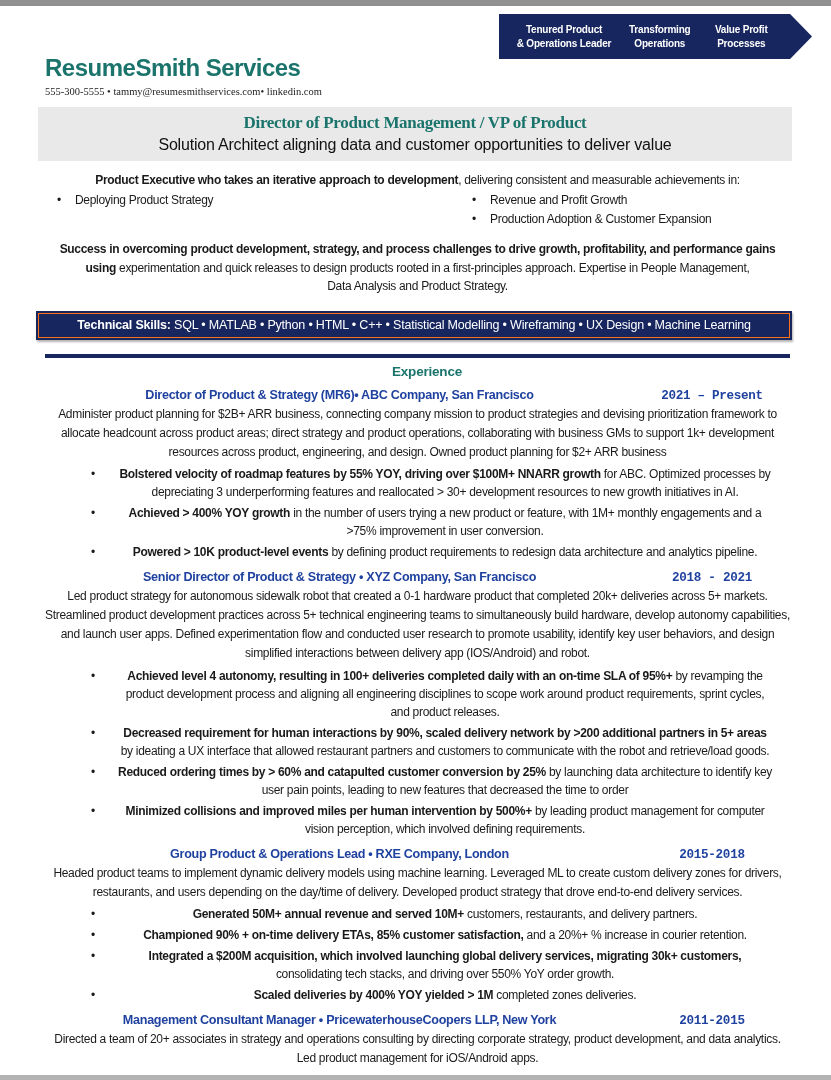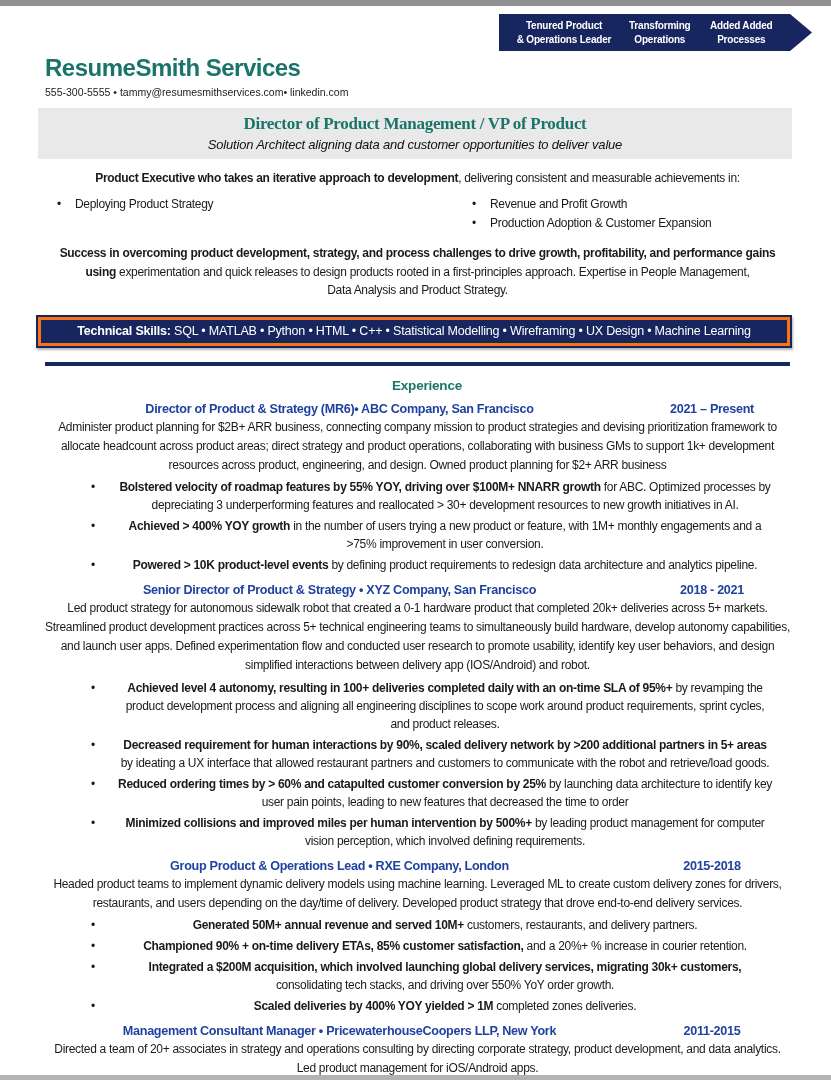--- a/index.html
+++ b/index.html
@@ -10,21 +10,21 @@
     position: relative;
     overflow: hidden;
     font-family: "Liberation Sans", sans-serif;
     color: #1a1a1a;
     -webkit-font-smoothing: antialiased;
   }
   .top-bar { height: 6px; background: #919191; }
   .bottom-bar { position: absolute; left: 0; right: 0; bottom: 0; height: 5px; background: #b3b3b3; }
 
   
-  .ribbon { position: absolute; top: 14px; left: 499px; width: 313px; height: 37px; }
+  .ribbon { position: absolute; top: 14px; left: 499px; width: 313px; height: 45px; }
   .ribbon-shape {
     position: absolute; inset: 0;
     background: #17265f;
     clip-path: polygon(0 0, 93% 0, 100% 50%, 93% 100%, 0 100%);
     filter: drop-shadow(2px 2px 2px rgba(0,0,0,0.35));
   }
   .ribbon-content {
     position: relative; z-index: 1; height: 100%;
     display: flex; align-items: center;
     color: #ffffff; font-size: 10px; font-weight: bold;
@@ -32,71 +32,71 @@
     padding: 0 30px 0 10px;
   }
   .ribbon-cell { flex: 1; }
   .ribbon-cell.wide { flex: 1.35; }
 
   
   .brand {
     margin: 48px 0 0 45px;
     color: #1a746b; font-weight: bold; font-size: 24px; letter-spacing: -0.5px;
   }
-  .contact { margin: 4px 0 0 45px; font-size: 10.5px; color: #222; }
+  .contact { margin: 4px 0 0 45px; font-size: 10.5px; color: #222; font-family: Liberation Serif, serif; }
 
   
   .title-box {
     margin: 10px 39px 0 38px;
     background: #e9e9e9;
     text-align: center;
     padding: 6px 10px 7px;
   }
   .title-main { color: #1a746b; font-weight: bold; font-size: 17px; letter-spacing: -0.3px; font-family: Liberation Serif, serif; }
-  .title-sub { font-style: italic; font-size: 13px; margin-top: 3px; color: #111; letter-spacing: -0.2px; }
+  .title-sub { font-size: 16px; margin-top: 3px; color: #111; letter-spacing: -0.2px; }
 
   
   .text-block { margin: 10px 41px 0 45px; font-size: 12px; line-height: 1.55; letter-spacing: -0.3px; text-align: center; }
   .b { font-weight: bold; }
-  .sum-cols { display: flex; margin: 7px 41px 0 45px; font-size: 12px; line-height: 1.65; letter-spacing: -0.3px; }
+  .sum-cols { display: flex; margin: 1px 41px 0 45px; font-size: 12px; line-height: 1.65; letter-spacing: -0.3px; }
   .sum-col-left { width: 415px; }
   .sum-col-right { flex: 1; }
   ul.plain { list-style: none; margin: 0; padding: 0; }
   ul.plain li { position: relative; padding-left: 30px; }
   ul.plain li::before { content: "•"; position: absolute; left: 12px; }
 
   
   .skills-bar {
     margin: 15px 39px 0 36px;
     background: #17265f;
     padding: 2px;
     box-shadow: 1px 2px 2px rgba(0,0,0,0.3);
   }
   .skills-inner {
-    border: 3px solid #f97316;
+    border: 1px solid #f97316;
     color: #ffffff; text-align: center;
     font-size: 12.5px; letter-spacing: -0.2px;
     padding: 4px 2px 5px;
   }
 
   
   .section-rule { height: 4px; background: #17265f; margin: 14px 41px 0 45px; }
   .section-header {
     text-align: center; color: #1a746b; font-weight: bold;
-    font-size: 13.5px; margin-top: 12px; letter-spacing: -0.2px; padding-left: 23px;
+    font-size: 13.5px; margin-top: 6px; letter-spacing: -0.2px; padding-left: 23px;
   }
 
   
   .job { margin: 9px 41px 0 45px; text-align: center; }
   .job-head {
     display: flex; align-items: baseline;
     color: #1f419f; font-weight: bold; font-size: 12.6px; letter-spacing: -0.3px;
   }
   .job-title { flex: 1; }
-  .job-dates { width: 156px; }
+  .job-dates { width: 156px; font-family: Liberation Mono, monospace; }
   .job-desc { margin: 2px 0 0; font-size: 12px; line-height: 1.57; letter-spacing: -0.3px; }
   ul.job-bullets {
     list-style: none; margin: 4px 16px 0; padding: 0;
     font-size: 12px; line-height: 1.5; letter-spacing: -0.3px;
   }
   ul.job-bullets li { position: relative; padding-left: 55px; margin-top: 3px; }
   ul.job-bullets li::before { content: "•"; position: absolute; left: 30px; }
 </style>
 </head>
 <body>
@@ -108,21 +108,21 @@
   <div class="ribbon-content">
     <div class="ribbon-cell wide">
       <div>Tenured Product</div>
       <div>&amp; Operations Leader</div>
     </div>
     <div class="ribbon-cell">
       <div>Transforming</div>
       <div>Operations</div>
     </div>
     <div class="ribbon-cell">
-      <div>Added Added</div>
+      <div>Value Profit</div>
       <div>Processes</div>
     </div>
   </div>
 </div>
 
 <div class="brand">ResumeSmith Services</div>
 <div class="contact">555-300-5555 • tammy@resumesmithservices.com• linkedin.com</div>
 
 <div class="title-box">
   <div class="title-main">Director of Product Management / VP of Product</div>

